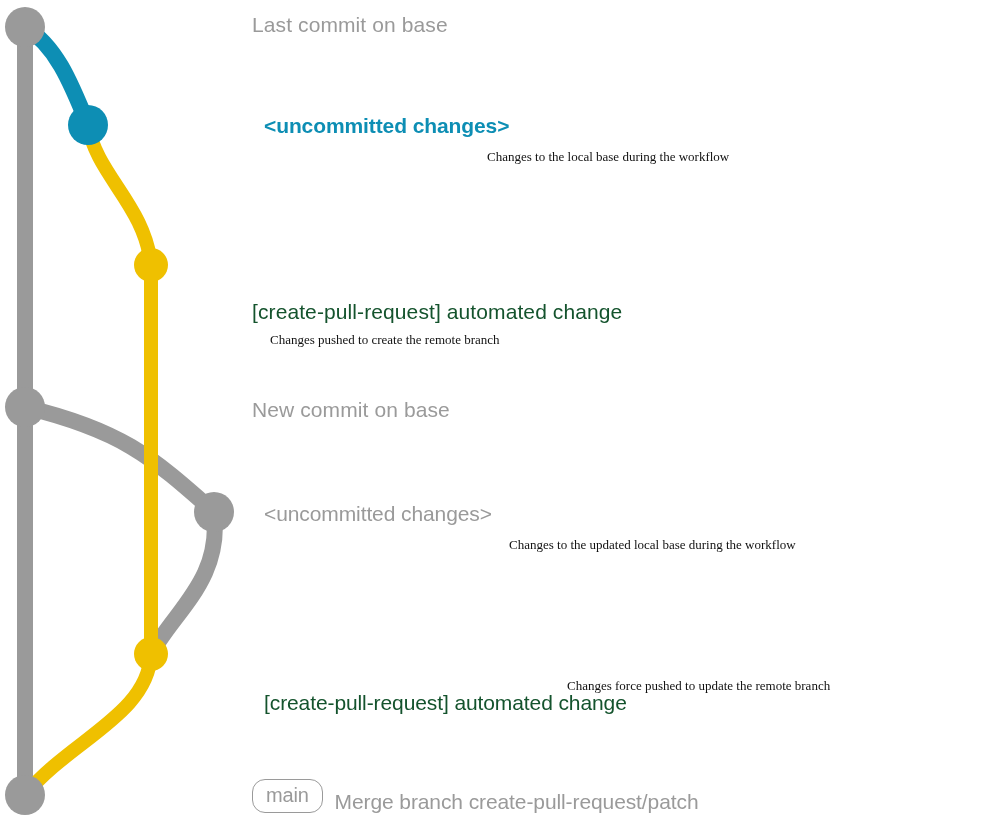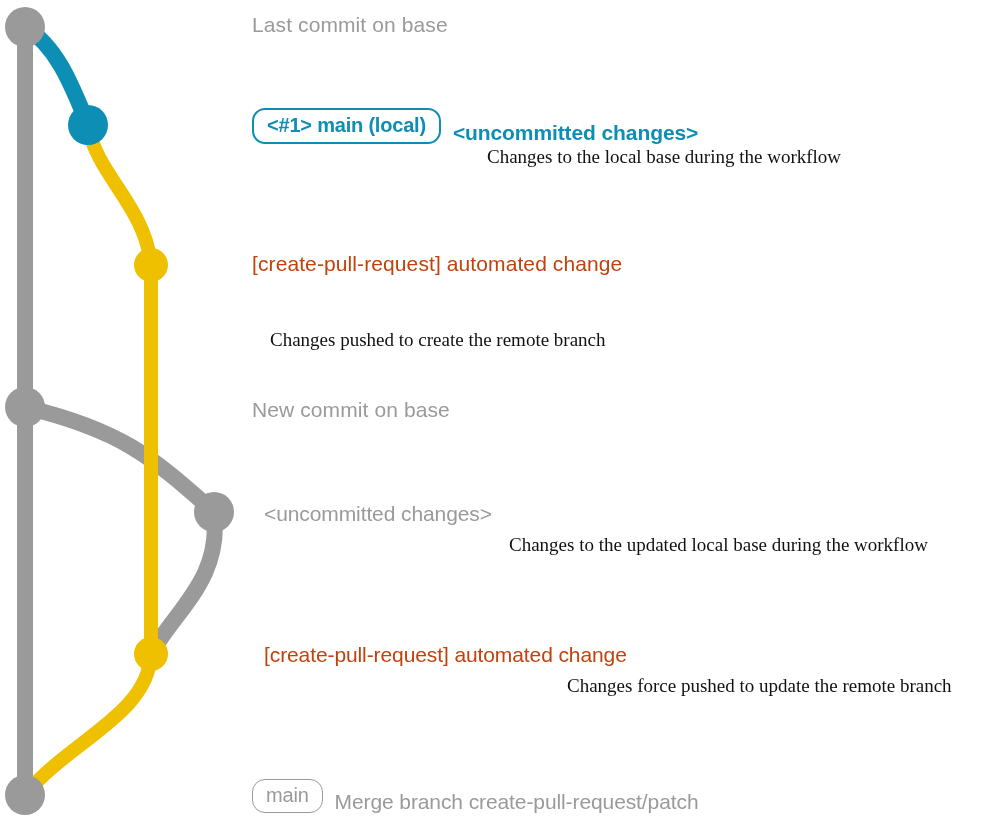--- a/index.html
+++ b/index.html
@@ -66,28 +66,28 @@
     margin-left: 12px;
   }
 
   .subject-bold {
     font-weight: 700;
   }
 
   .desc {
     position: absolute;
     font-family: "Liberation Serif", serif;
-    font-size: 19px;
+    font-size: 13px;
     line-height: 22px;
     color: #111111;
     white-space: nowrap;
   }
 
   .c-teal  { color: #0d8eb4; }
-  .c-yellow{ color: #c2410c; }
+  .c-yellow{ color: #14532d; margin-top: 48px; }
   .c-gray  { color: #9a9a9a; }
   .c-graytext { color: #9a9a9a; }
 </style>
 </head>
 <body>
 
 <svg id="graph-canvas" viewBox="0 0 250 827" width="250" height="827" xmlns="http://www.w3.org/2000/svg">
 
   <path d="M 25 27 L 25 795" stroke="#9a9a9a" stroke-width="16" fill="none" stroke-linecap="round"></path>
 
@@ -110,21 +110,20 @@
   <circle cx="214" cy="512" r="20" fill="#9a9a9a"></circle>
   <circle cx="151" cy="654" r="17" fill="#efc000"></circle>
   <circle cx="25" cy="795" r="20" fill="#9a9a9a"></circle>
 </svg>
 
 <div class="row" style="top:12px;">
   <div class="plain-note c-graytext">Last commit on base</div>
 </div>
 
 <div class="row" style="top:108px;">
-  <span class="pill c-teal">&lt;#1&gt; main (local)</span>
   <span class="subject subject-bold c-teal">&lt;uncommitted changes&gt;</span>
 </div>
 <div class="desc" style="left:487px; top:146px;">Changes to the local base during the workflow</div>
 
 <div class="row" style="top:251px;">
   <span class="plain-note c-yellow" style="font-weight:400;">[create-pull-request] automated change</span>
 </div>
 <div class="desc" style="left:270px; top:289px;margin-top:40px;">Changes pushed to create the remote branch</div>
 
 <div class="row" style="top:397px;">

